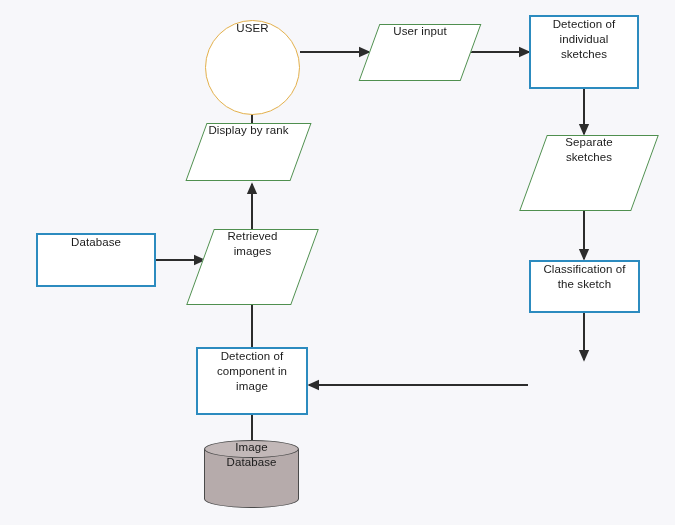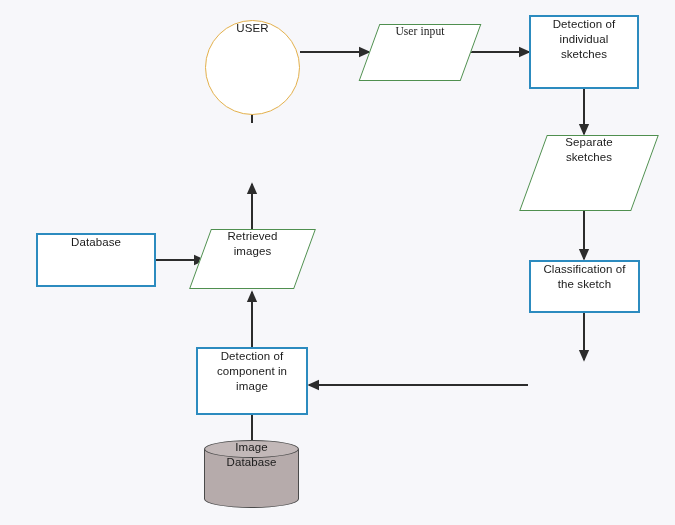--- a/index.html
+++ b/index.html
@@ -146,21 +146,21 @@
 
     <line x1="252" y1="229" x2="252" y2="184" stroke="#2c2c2c" stroke-width="2" marker-end="url(#arrow)"></line>
 
     <line x1="252" y1="123" x2="252" y2="102" stroke="#2c2c2c" stroke-width="2" marker-end="url(#arrow)"></line>
   </svg>
 
   <div class="node circle" style="left:205px; top:20px; width:95px; height:95px;">
     <span class="lbl">USER</span>
   </div>
 
-  <div class="node para" style="left:369px; top:24px; width:102px; height:57px;font-family:Liberation Serif, serif;">
+  <div class="node para" style="left:369px; top:24px; width:102px; height:57px;">
     <span class="lbl">User input</span>
   </div>
 
   <div class="node proc" style="left:529px; top:15px; width:110px; height:74px;">
     <span class="lbl">Detection of
 individual
 sketches</span>
   </div>
 
   <div class="node para" style="left:533px; top:135px; width:112px; height:76px;">
@@ -181,23 +181,26 @@
   </div>
 
   <div class="node cyl" style="left:204px; top:440px; width:95px; height:68px;">
     <div class="bottom"></div>
     <div class="body"></div>
     <div class="top"></div>
     <span class="lbl">Image
 Database</span>
   </div>
 
-  <div class="node para" style="left:200px; top:229px; width:105px; height:60px;">
+  <div class="node para" style="left:200px; top:229px; width:105px; height:76px;">
     <span class="lbl">Retrieved
 images</span>
   </div>
 
   <div class="node proc" style="left:36px; top:233px; width:120px; height:54px;">
     <span class="lbl">Database</span>
   </div>
 
+  <div class="node para" style="left:196px; top:123px; width:105px; height:58px;">
+    <span class="lbl">Display by rank</span>
+  </div>
 
 </div>
 
 </body></html>

